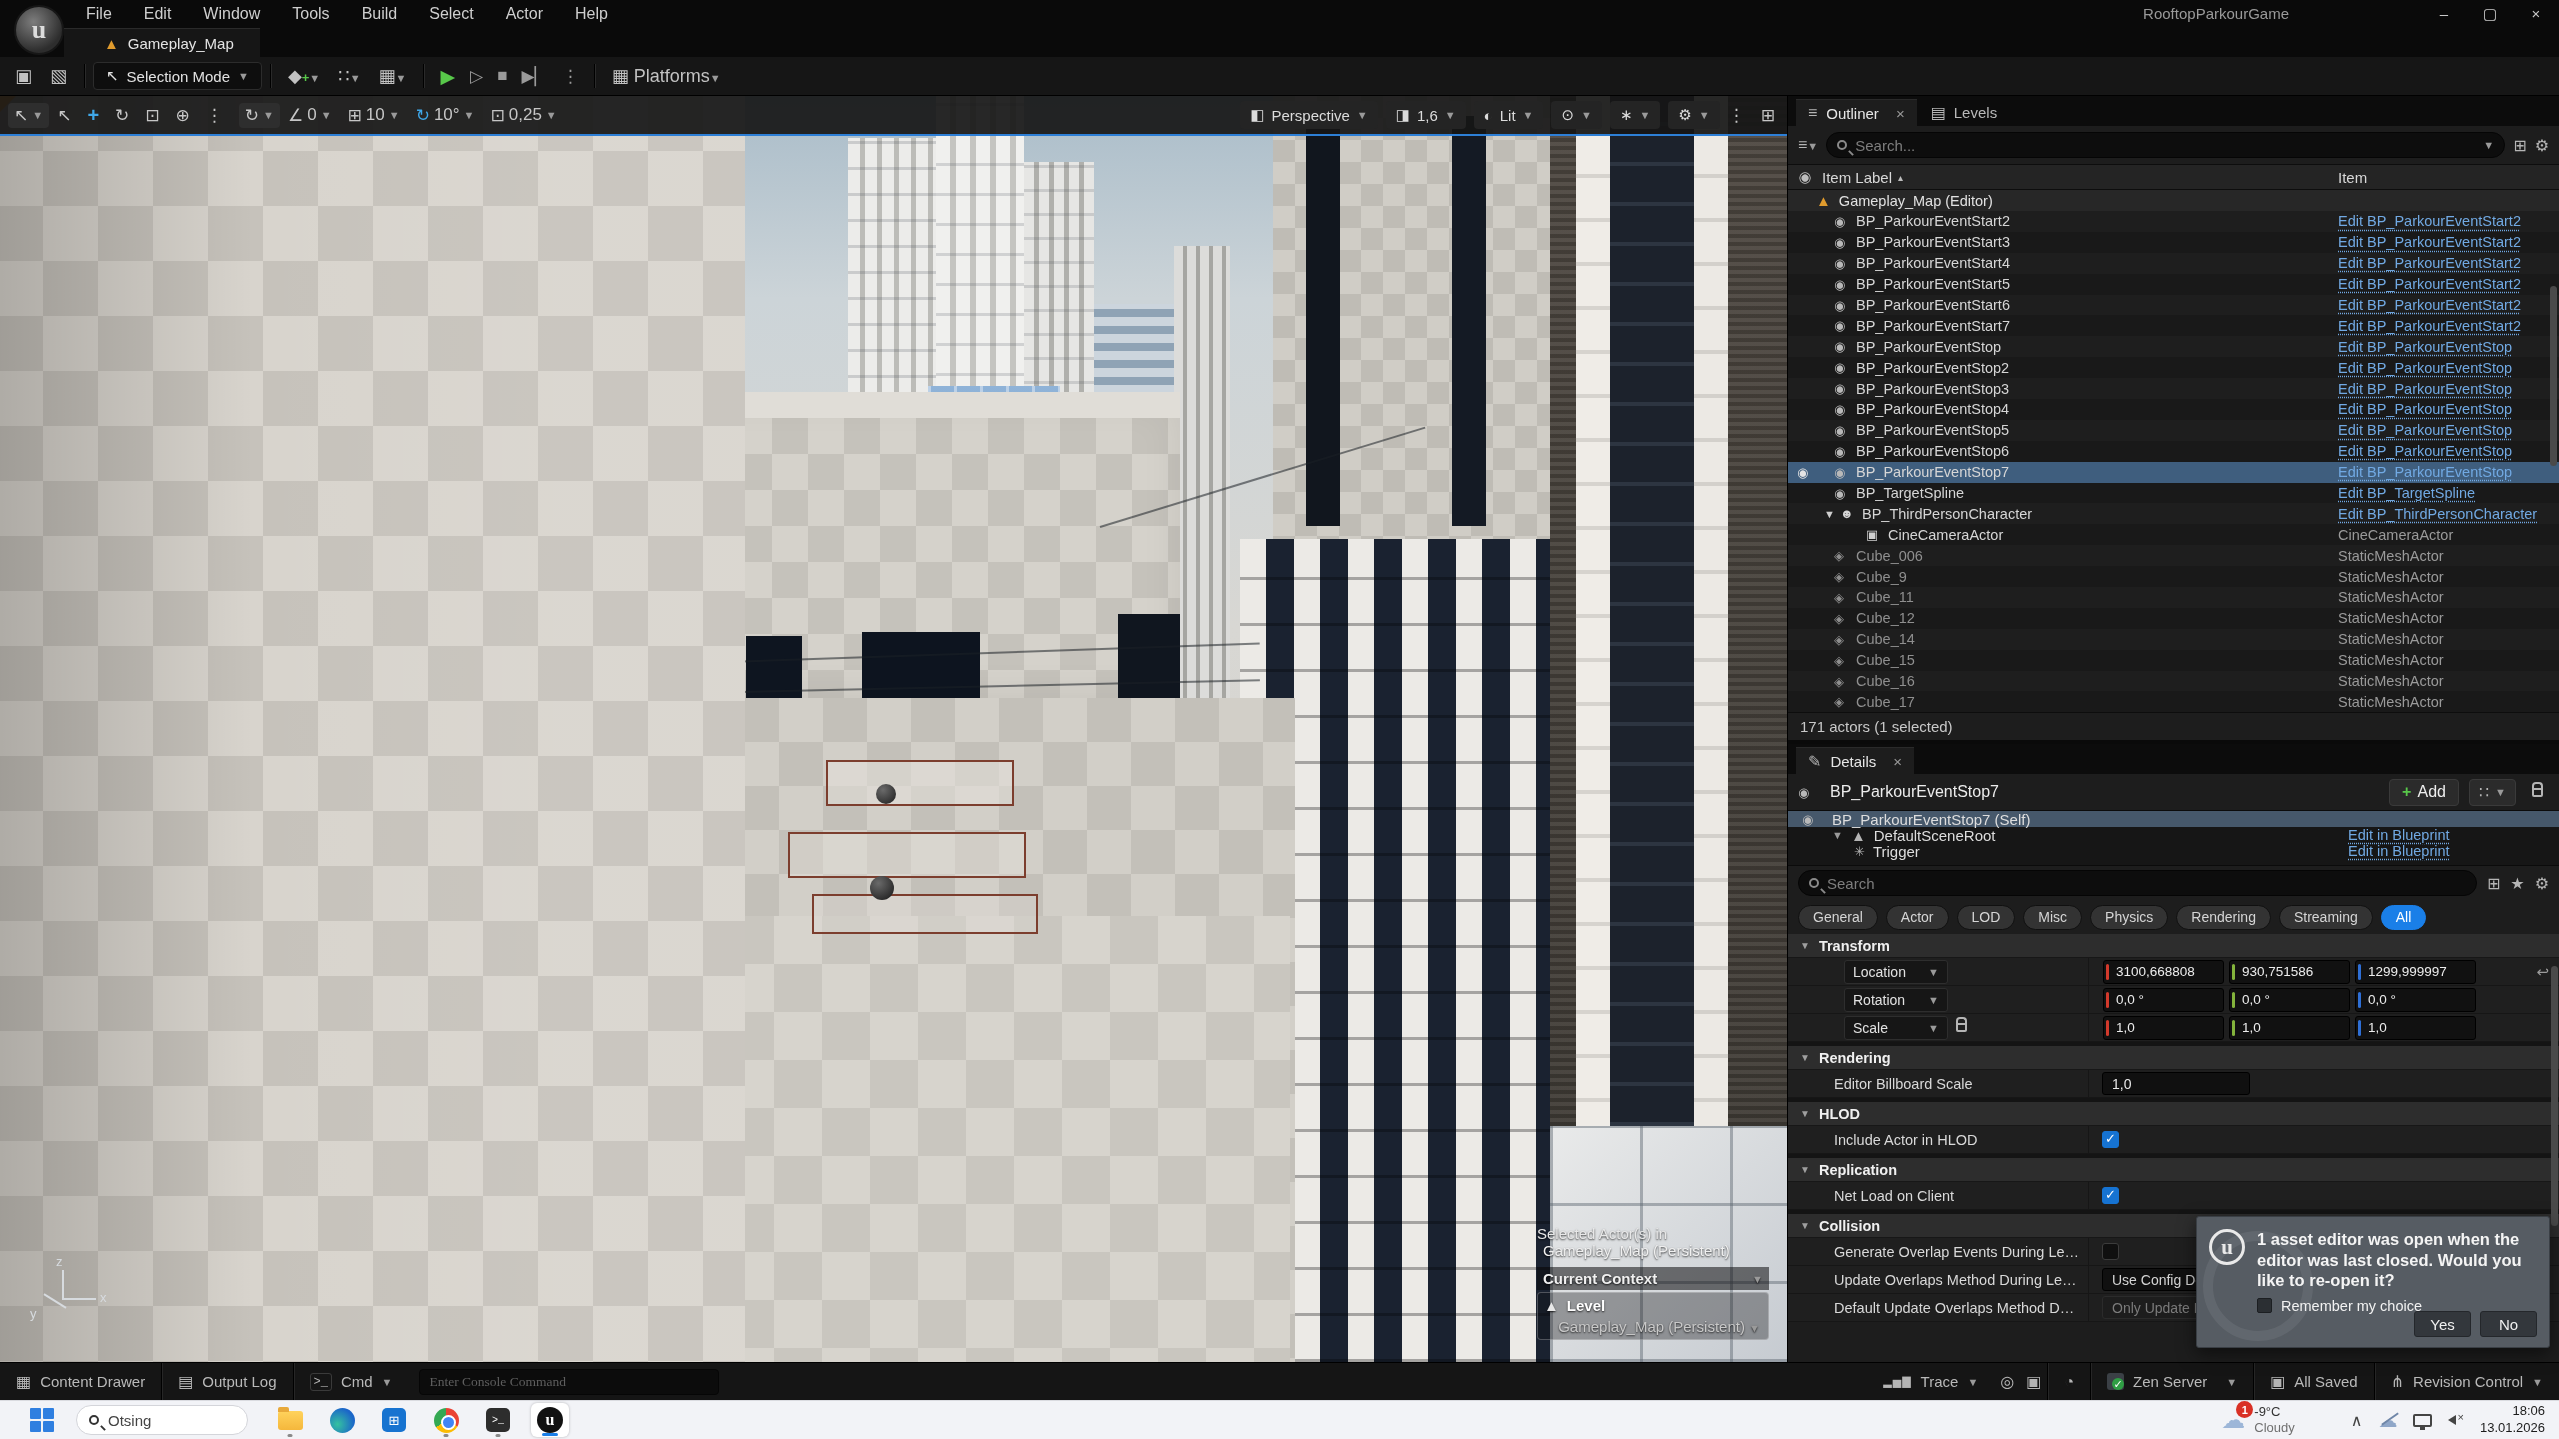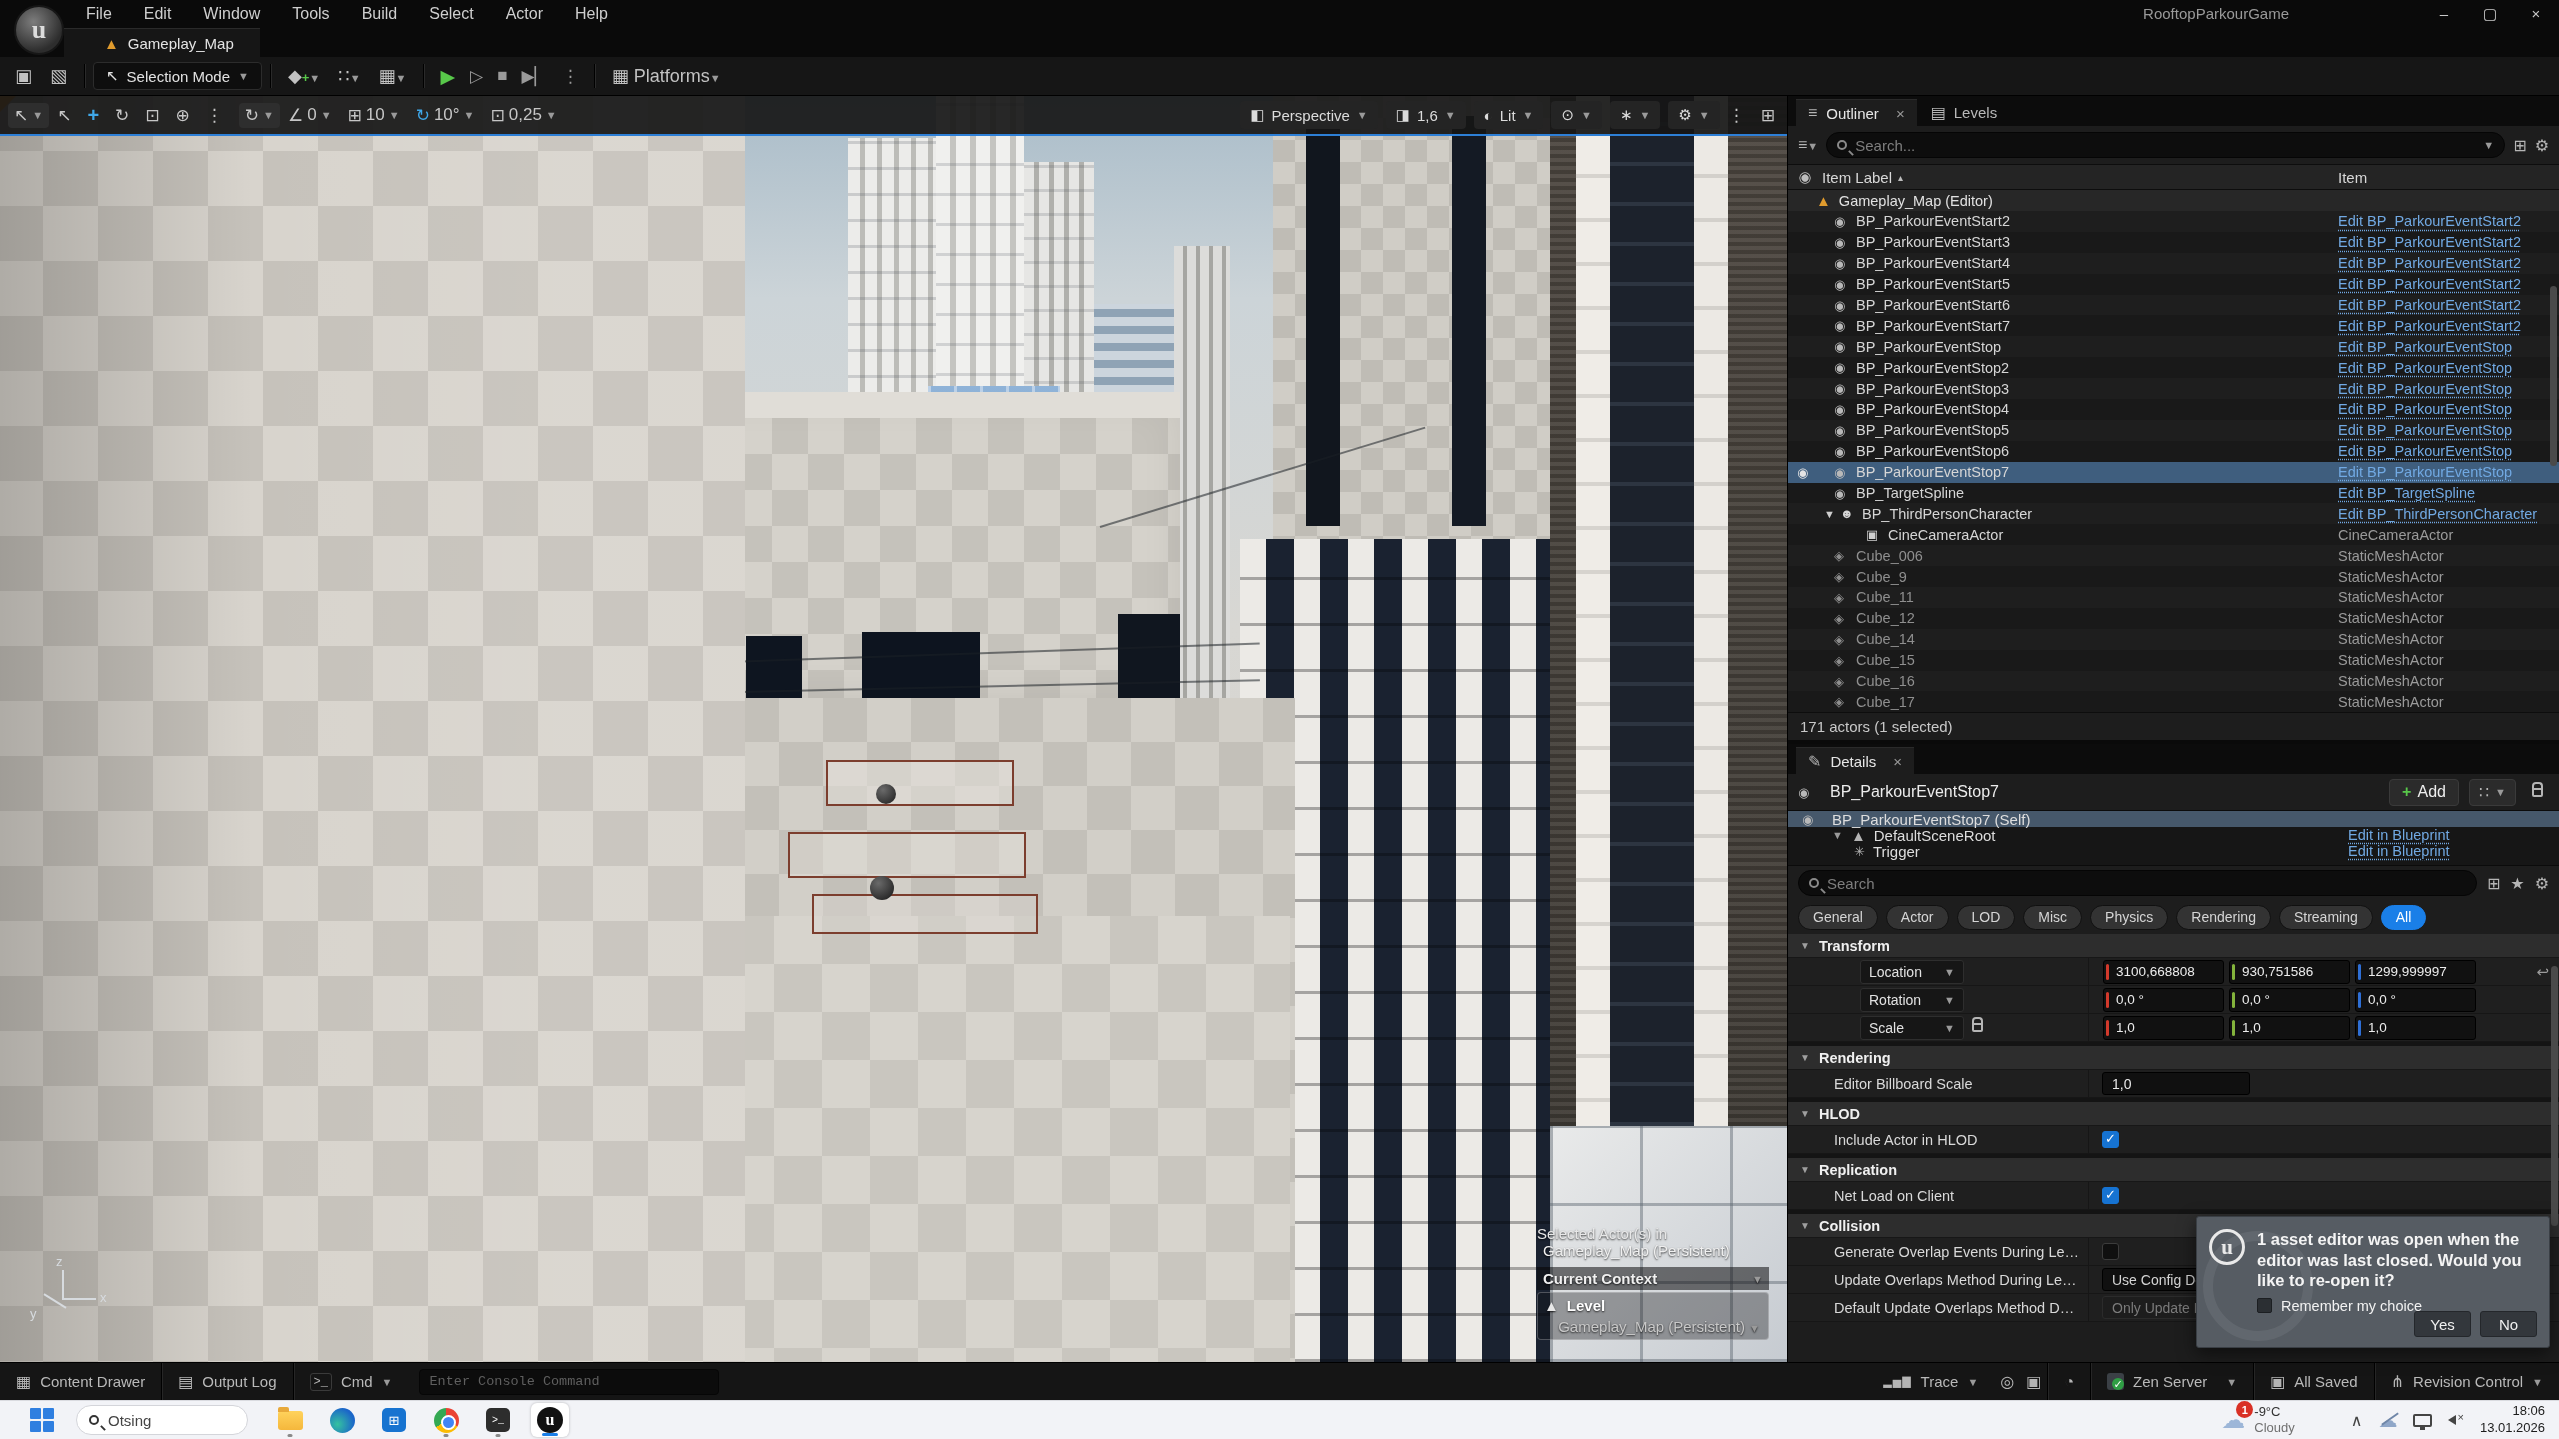--- a/index.html
+++ b/index.html
@@ -167,21 +167,21 @@
   .prow{height:28px;display:flex;align-items:center;background:#1f1f1f;border-bottom:1px solid #161616;padding-left:46px;position:relative;flex:0 0 auto;font-size:14.5px;color:#d9d9d9}
   .prow::before{content:"";position:absolute;left:300px;top:0;bottom:0;width:1px;background:#161616}
   .plabel{width:246px;overflow:hidden;text-overflow:ellipsis;white-space:nowrap;flex:0 0 auto}
   .pctl{margin-left:22px;display:flex;align-items:center;gap:8px}
   .cb{width:17px;height:17px;background:#101010;border:1px solid #3c3c3c;border-radius:3px;position:relative}
   .cb.on{background:#1673d2;border-color:#1673d2}
   .cb.on::after{content:"✓";position:absolute;color:#fff;font-size:13px;left:2px;top:-1px}
   .vi{height:23px;min-width:148px;background:#101010;border:1px solid #000;border-radius:3px;display:flex;align-items:center;padding:0 9px;color:#e8e8e8;font-size:14px}
   .dd{height:23px;background:#101010;border:1px solid #000;border-radius:3px;display:flex;align-items:center;gap:8px;padding:0 9px;color:#d5d5d5;font-size:14px;white-space:nowrap}
   .dd.dim{background:#1d1d1d;border-color:#2b2b2b;color:#7b7b7b}
-  .trow{height:28px;display:flex;align-items:center;background:#1f1f1f;border-bottom:1px solid #161616;padding-left:72px;position:relative;flex:0 0 auto}
+  .trow{height:28px;display:flex;align-items:center;background:#1f1f1f;border-bottom:1px solid #161616;padding-left:56px;position:relative;flex:0 0 auto}
   .trow::before{content:"";position:absolute;left:300px;top:0;bottom:0;width:1px;background:#161616}
   .tdd{width:104px;height:24px;background:#161616;border:1px solid #2e2e2e;border-radius:3px;display:flex;align-items:center;justify-content:space-between;padding:0 8px;color:#e2e2e2;font-size:14px}
   .t3{position:absolute;left:315px;display:flex;gap:5px}
   .tf{position:relative;width:121px;height:24px;background:#111;border:1px solid #000;border-radius:3px;color:#ececec;display:flex;align-items:center;padding:0 6px 0 12px;font-size:13.5px;overflow:hidden;white-space:nowrap}
   .tf::before{content:"";position:absolute;left:2px;top:3px;bottom:3px;width:3px;border-radius:2px}
   .tf.x::before{background:#d2392b}.tf.y::before{background:#84b43c}.tf.z::before{background:#2e6fd6}
   .reseti{position:absolute;right:10px;color:#9c9c9c;font-size:15px;visibility:hidden}
   .trow.reset .reseti{visibility:visible}
   .tlock{visibility:hidden;margin-left:8px}
   .trow.lock .tlock{visibility:visible}
@@ -196,21 +196,21 @@
   .tmsg{font-size:16.5px;font-weight:bold;line-height:1.25;color:#f4f4f4}
   .trem{display:flex;align-items:flex-start;gap:9px;margin:7px 0 0 48px;font-size:14.5px;position:relative}
   .tcb{width:15px;height:15px;background:#2b2f33;border:1px solid #1c1f22;border-radius:2px}
   .tbtns{position:absolute;right:12px;bottom:10px;display:flex;gap:9px}
   .tbtn{min-width:57px;height:26px;background:#33373c;border:1px solid #24272b;border-radius:3px;color:#f0f0f0;display:flex;align-items:center;justify-content:center;font-size:15px}
 
   
   .statusbar{position:absolute;left:0;top:1362px;width:2559px;height:38px;background:#151515;border-top:1px solid #000;display:flex;align-items:center;color:#b9b9b9}
   .sb-item{display:flex;align-items:center;gap:9px;padding:0 16px;height:100%;font-size:15px}
   .sb-sep{width:1px;height:38px;background:#000;box-shadow:1px 0 0 #262626}
-  .console{width:300px;height:26px;background:#0c0c0c;border:1px solid #060606;border-radius:4px;margin-left:10px;display:flex;align-items:center;padding:0 10px;color:#5f5f5f;font-family:Liberation Mono, monospace;font-size:13.5px}
+  .console{width:300px;height:26px;background:#0c0c0c;border:1px solid #060606;border-radius:4px;margin-left:10px;display:flex;align-items:center;padding:0 10px;color:#5f5f5f;font-family:Liberation Serif, serif;font-size:13.5px}
   .sb-right{margin-left:auto;display:flex;align-items:center;height:100%}
   .zenic{width:17px;height:17px;border-radius:3px;background:#3b4046;position:relative}
   .zenic::after{content:"✓";position:absolute;left:4px;top:0px;color:#fff;font-size:11px;background:#2f9e44;border-radius:50%;width:12px;height:12px;line-height:12px;text-align:center;top:5px;left:5px}
 
   
   .taskbar{position:absolute;left:0;top:1400px;width:2559px;height:39px;background:#f2f3f7;border-top:1px solid #dadbe0;display:flex;align-items:center;color:#333}
   .start{width:24px;height:24px;display:grid;grid-template-columns:11px 11px;grid-gap:2px;margin-left:30px}
   .start i{background:#2f7fe0;border-radius:1px}
   .tsearch{width:172px;height:30px;background:#fff;border:1px solid #d4d5da;border-radius:15px;margin-left:22px;display:flex;align-items:center;gap:9px;padding:0 12px;color:#444;font-size:15px}
   .tsearch .lens{border-color:#333}.tsearch .lens::after{background:#333}

